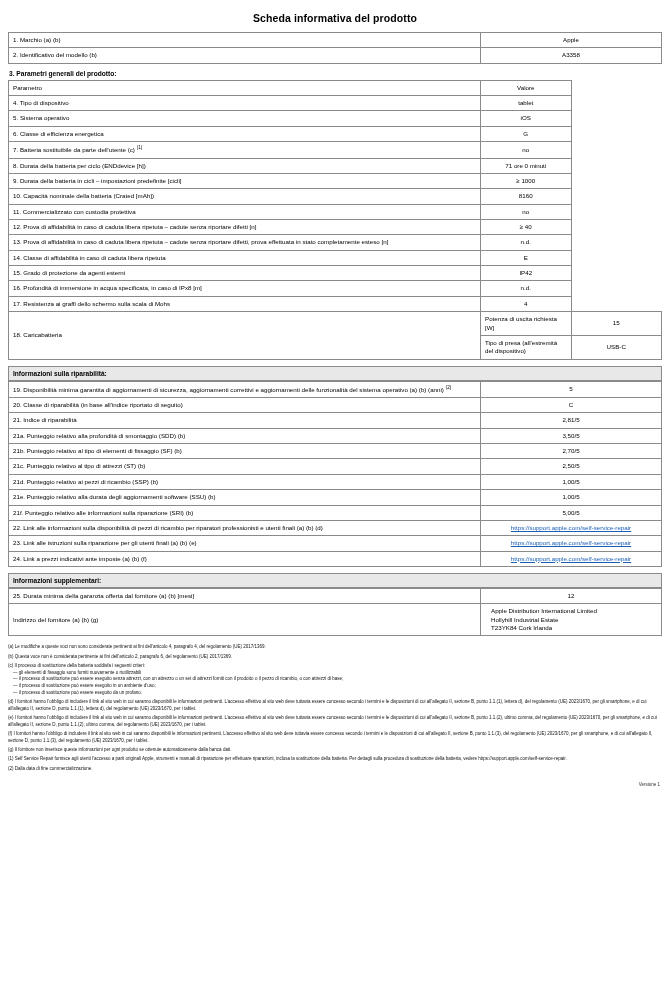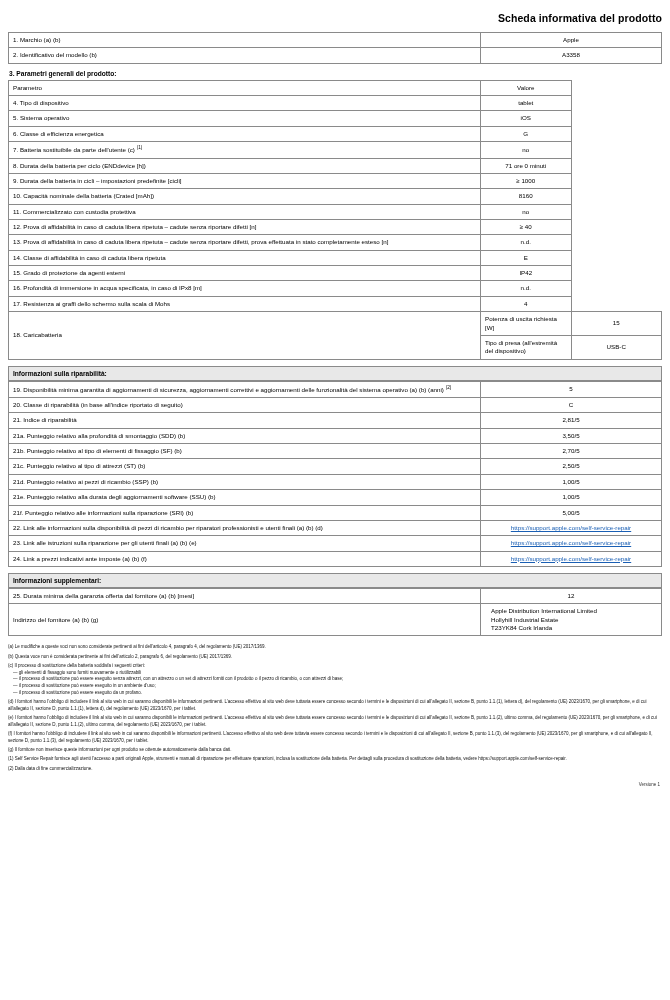--- a/index.html
+++ b/index.html
@@ -15,21 +15,21 @@
     color: #000000;
     font-size: 6.2px;
     -webkit-font-smoothing: antialiased;
   }
   .page {
     width: 670px;
     padding: 10px 8px 6px 8px;
     position: relative;
   }
   .doc-title {
-    text-align: right;
+    text-align: center;
     font-weight: bold;
     font-size: 10.5px;
     margin: 2px 0 8px 0;
     letter-spacing: 0.1px;
   }
   table.sheet {
     width: 100%;
     border-collapse: collapse;
     table-layout: fixed;
   }

